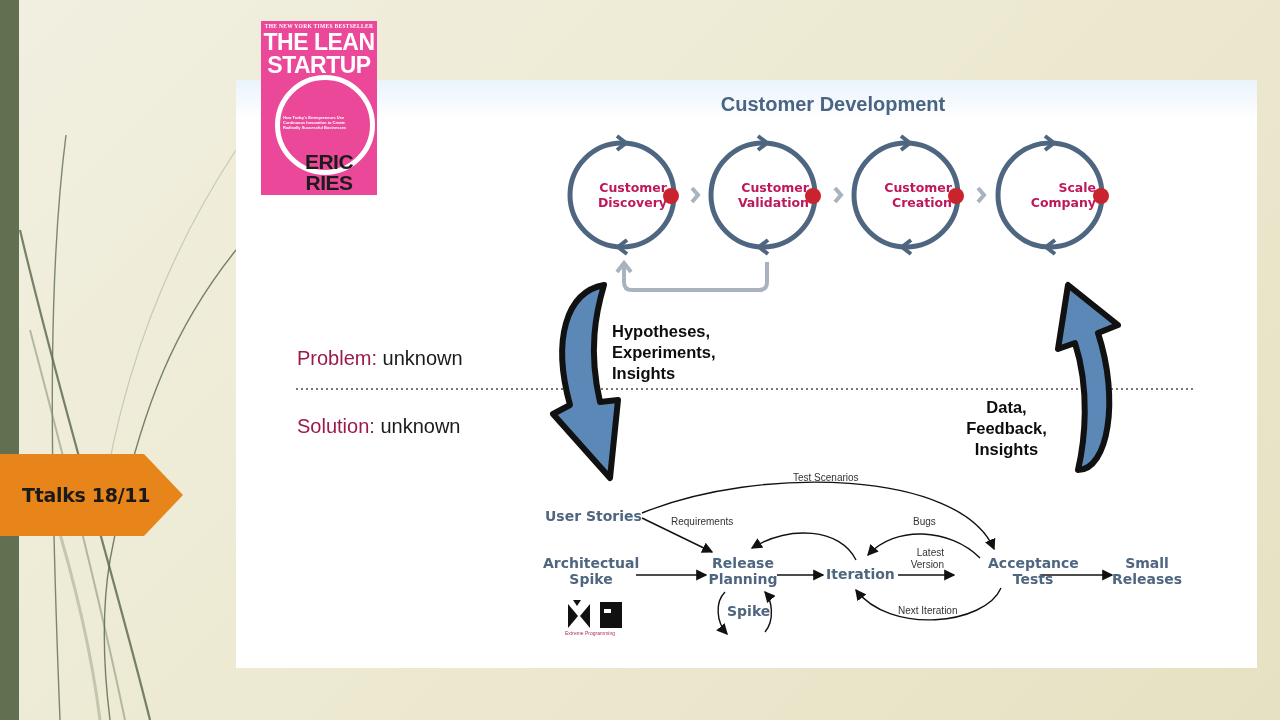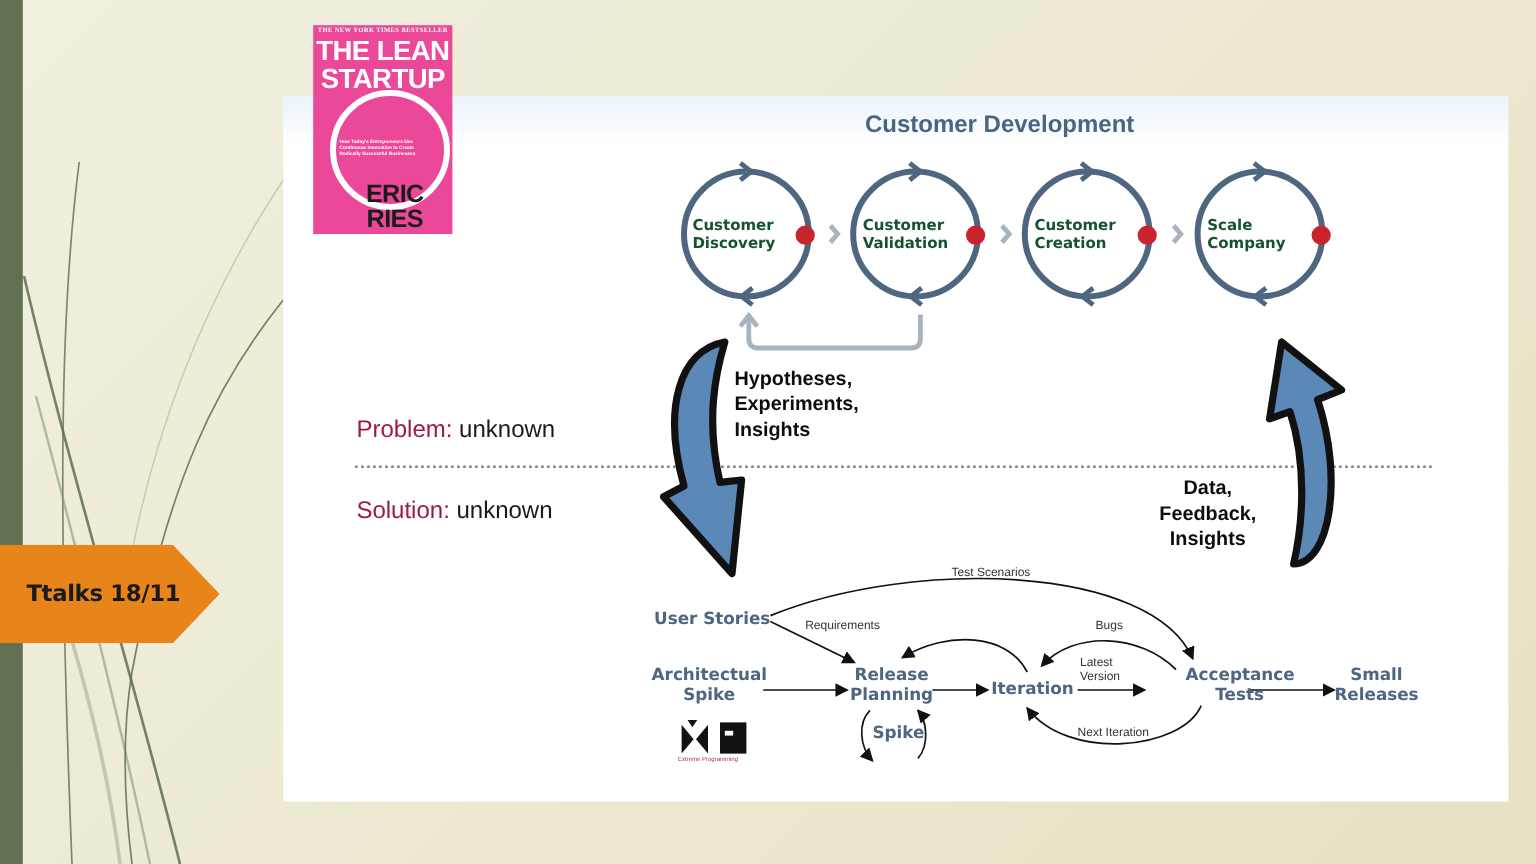--- a/index.html
+++ b/index.html
@@ -17,26 +17,26 @@
   .book{position:absolute;left:261px;top:21px;width:116px;height:174px;background:#ec4899;overflow:hidden;}
   .book .nyt{position:absolute;left:0;right:0;top:2px;text-align:center;color:#fff;font-family:"Liberation Serif",serif;font-size:5.5px;font-weight:bold;letter-spacing:0.3px;}
   .book .t1,.book .t2{position:absolute;left:0;right:0;text-align:center;color:#fff;font-weight:bold;font-size:23px;line-height:23px;letter-spacing:-0.5px;}
   .book .t1{top:10px;}
   .book .t2{top:33px;}
   .book .ring{position:absolute;left:14px;top:54px;width:90px;height:90px;border:5px solid #fff;border-radius:50%;}
   .book .sub{position:absolute;left:22px;top:94px;width:78px;color:#fff;font-size:4px;line-height:5px;font-weight:bold;}
   .book .author{position:absolute;left:0;right:0;bottom:2px;text-align:center;color:#1c1c1c;font-weight:bold;font-size:21px;line-height:21px;letter-spacing:-0.5px;margin-left:20px;}
   .cd-title{position:absolute;left:236px;width:1194px;top:93px;text-align:center;font-weight:bold;font-size:20px;color:#4a6584;}
   .diagram{position:absolute;left:0;top:0;}
-  .cyc-label{position:absolute;width:90px;text-align:left;font-weight:bold;font-size:12.5px;line-height:15px;color:#14532d;font-family:"DejaVu Sans",sans-serif;}
+  .cyc-label{position:absolute;width:90px;text-align:right;font-weight:bold;font-size:12.5px;line-height:15px;color:#be185d;font-family:"DejaVu Sans",sans-serif;}
   .pl{position:absolute;font-size:20px;color:#1a1a1a;}
   .pl .k{color:#9b1a4b;}
   .bold-note{position:absolute;font-weight:bold;font-size:16.5px;line-height:21px;color:#0d0d0d;}
   .xp-node{position:absolute;font-weight:bold;font-size:14px;line-height:16px;text-align:center;color:#4f6681;font-family:"DejaVu Sans",sans-serif;}
-  .xp-edge{position:absolute;font-size:10px;color:#333;line-height:12px;text-align:left;}
+  .xp-edge{position:absolute;font-size:10px;color:#333;line-height:12px;text-align:right;}
 </style>
 </head>
 <body>
 
 <div class="left-bar"></div>
 
 <svg class="deco" width="260" height="720" viewBox="0 0 260 720">
   <path d="M66 135 C 50 260, 48 420, 60 720" stroke="#5f6e4f" stroke-width="1.4" fill="none" opacity="0.8"></path>
   <path d="M20 230 C 60 400, 110 560, 150 720" stroke="#5f6e4f" stroke-width="2.2" fill="none" opacity="0.85"></path>
   <path d="M30 330 C 70 480, 100 600, 125 720" stroke="#8a947a" stroke-width="2" fill="none" opacity="0.6"></path>
@@ -135,21 +135,21 @@
 </svg>
 
 <div class="cyc-label" style="left:577px;top:180px;"><span>Customer</span><br><span>Discovery</span></div>
 <div class="cyc-label" style="left:719px;top:180px;"><span>Customer</span><br><span>Validation</span></div>
 <div class="cyc-label" style="left:862px;top:180px;"><span>Customer</span><br><span>Creation</span></div>
 <div class="cyc-label" style="left:1006px;top:180px;"><span>Scale</span><br><span>Company</span></div>
 
 <div class="pl" style="left:297px;top:347px;"><span class="k">Problem:</span><span> unknown</span></div>
 <div class="pl" style="left:297px;top:415px;"><span class="k">Solution:</span><span> unknown</span></div>
 
-<div class="bold-note" style="left:612px;top:306px;">
+<div class="bold-note" style="left:612px;top:321px;">
   <div>Hypotheses,</div>
     <div>Experiments,</div>
     <div>Insights</div>
 </div>
 <div class="bold-note" style="left:950px;top:397px;width:113px;text-align:center;">
   <div>Data,</div>
     <div>Feedback,</div>
     <div>Insights</div>
 </div>
 

